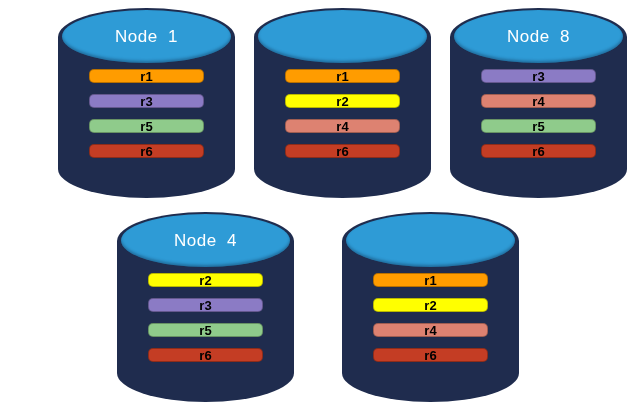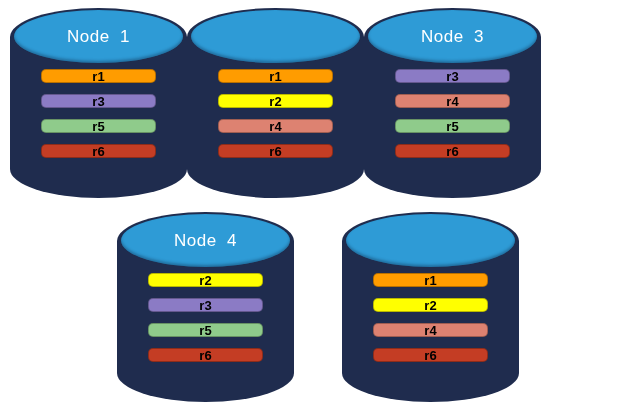--- a/index.html
+++ b/index.html
@@ -15,21 +15,22 @@
     background: #ffffff;
     overflow: hidden;
   }
   .row {
     display: flex;
     flex-direction: row;
   }
   .row-top {
     margin-top: 8px;
     padding: 0 9px 0 10px;
-    justify-content: flex-start;
+    justify-content: space-between;
+    margin-left: 48px;
   }
   .row-bottom {
     margin-top: 14px;
     justify-content: center;
     gap: 48px;
     align-items: center;
   }
   
   .cyl {
     position: relative;
@@ -116,21 +117,21 @@
           <div class="bar" style="background: rgb(255, 156, 0);">r1</div>
           <div class="bar" style="background: rgb(255, 255, 0);">r2</div>
           <div class="bar" style="background: rgb(221, 130, 113);">r4</div>
           <div class="bar" style="background: rgb(196, 61, 36);">r6</div>
         </div>
   </div>
 
   <div class="cyl">
     <div class="cyl-body"></div>
     <div class="cyl-top"></div>
-    <div class="cyl-label">Node  3</div>
+    <div class="cyl-label">Node  8</div>
     <div class="bars">
           <div class="bar" style="background: rgb(139, 123, 197);">r3</div>
           <div class="bar" style="background: rgb(221, 130, 113);">r4</div>
           <div class="bar" style="background: rgb(143, 203, 139);">r5</div>
           <div class="bar" style="background: rgb(196, 61, 36);">r6</div>
         </div>
   </div>
 </div>
   <div class="row row-bottom" id="row-bottom">
   <div class="cyl">

